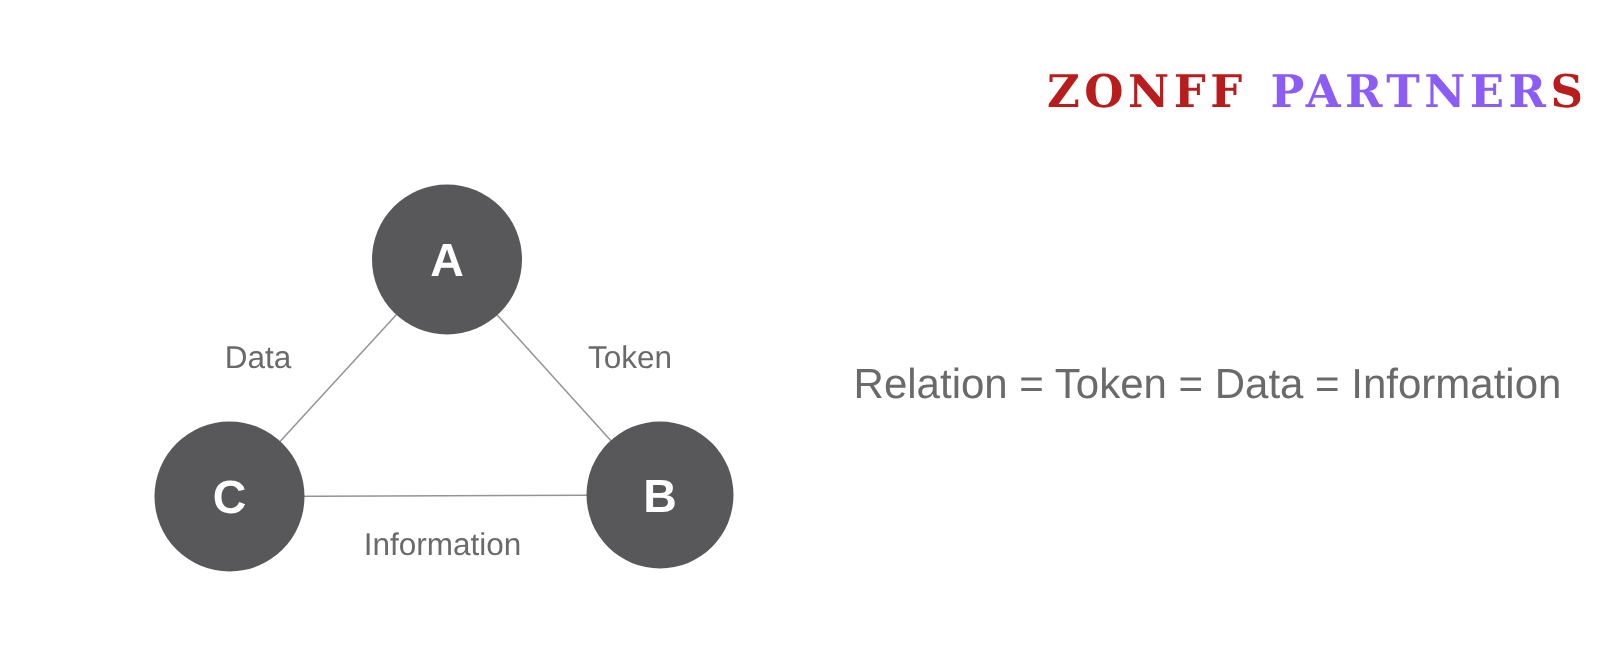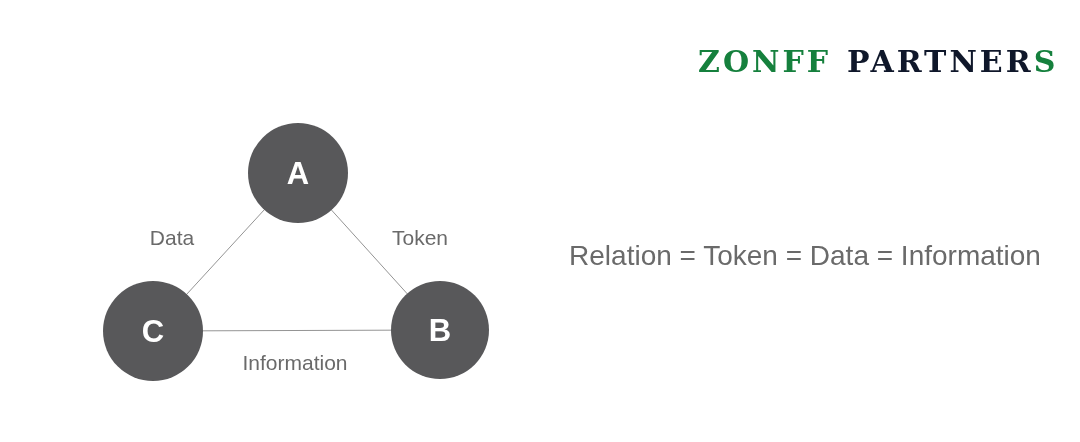--- a/index.html
+++ b/index.html
@@ -46,22 +46,22 @@
     position: absolute;
     top: 47px;
     left: 698px;
     font-family: "DejaVu Serif", "Liberation Serif", serif;
     font-weight: bold;
     font-size: 30px;
     letter-spacing: 3px;
     white-space: nowrap;
     line-height: 1;
   }
-  .logo-dark { color: #15803d; margin-top: 31px; }
-  .logo-gray { color: #0f172a; }
+  .logo-dark { color: #b91c1c; margin-top: 31px; }
+  .logo-gray { color: #8b5cf6; }
   .logo-word-gap { margin-left: 16px; }
   .equation {
     position: absolute;
     top: 241px;
     left: 805px;
     transform: translateX(-50%);
     font-family: "Liberation Sans", sans-serif;
     font-size: 28px;
     color: #6A6A6A;
     white-space: nowrap;

